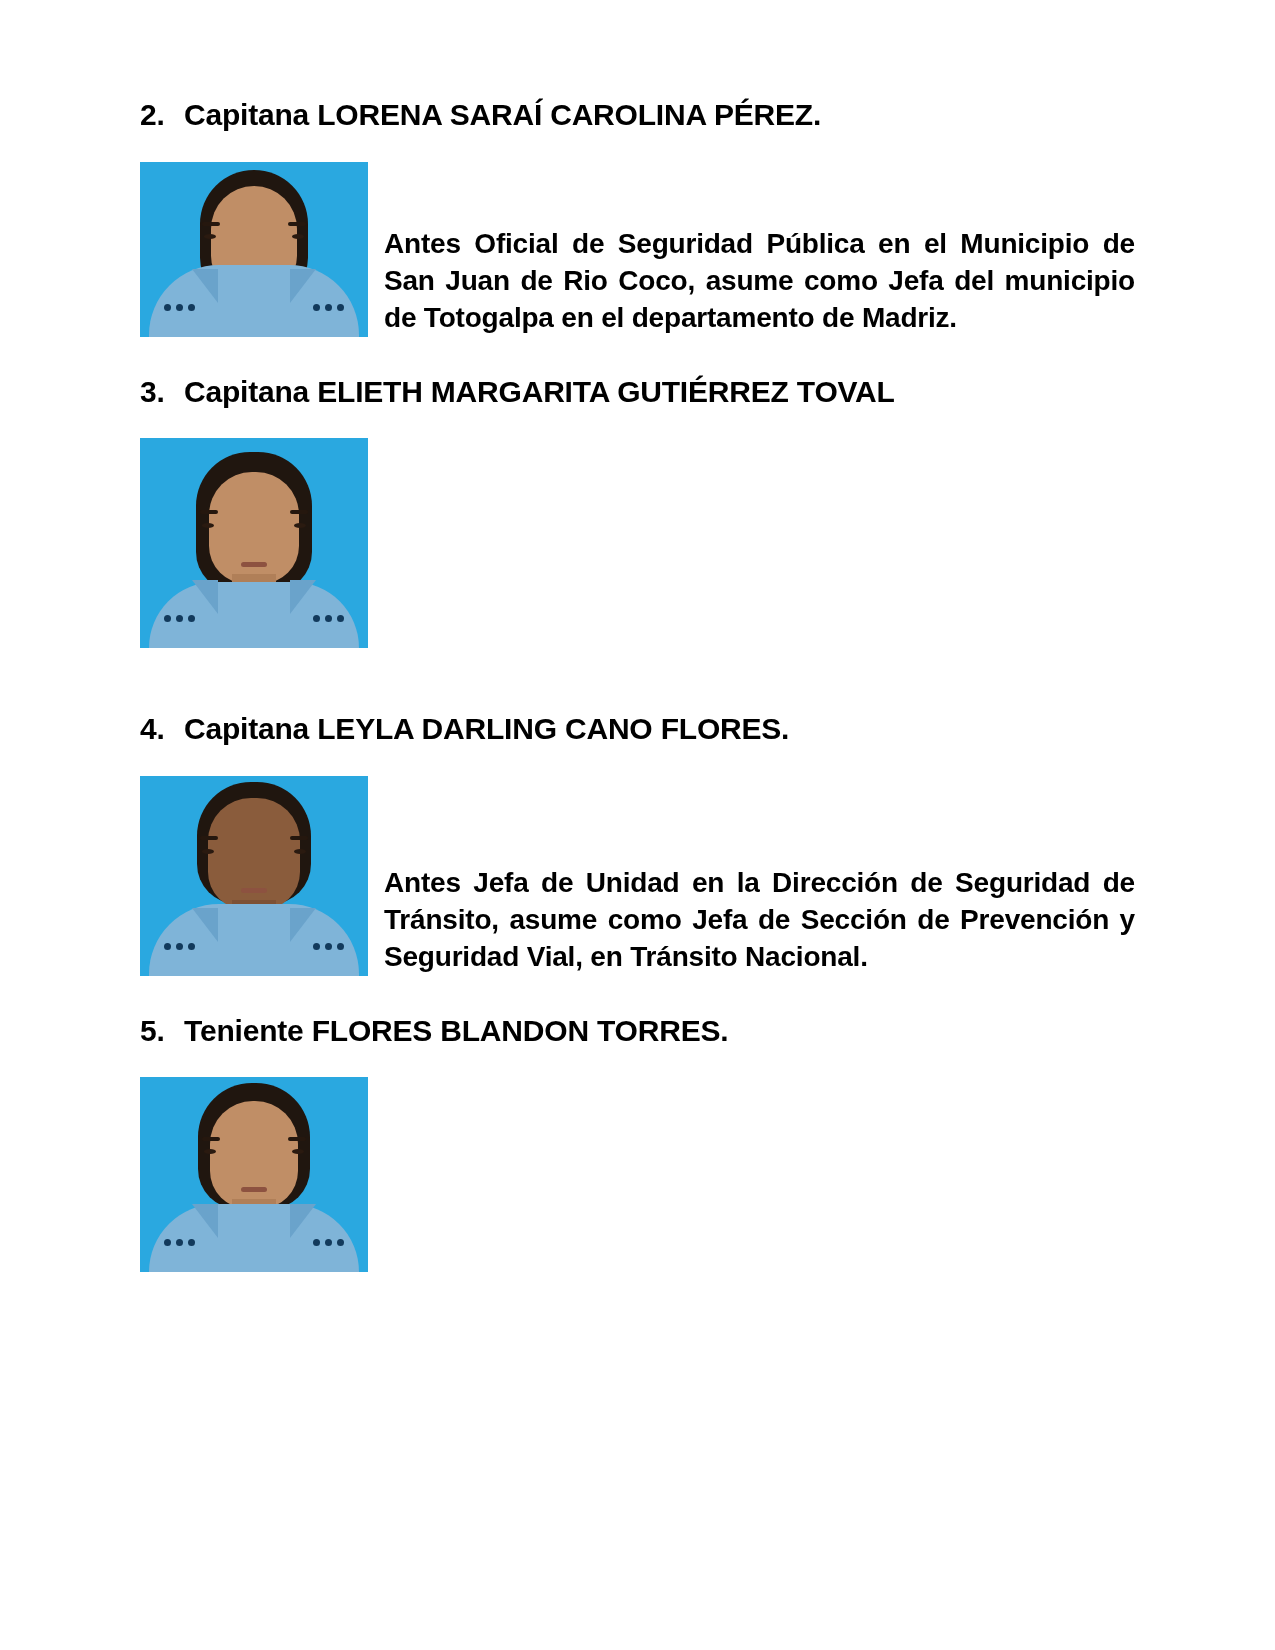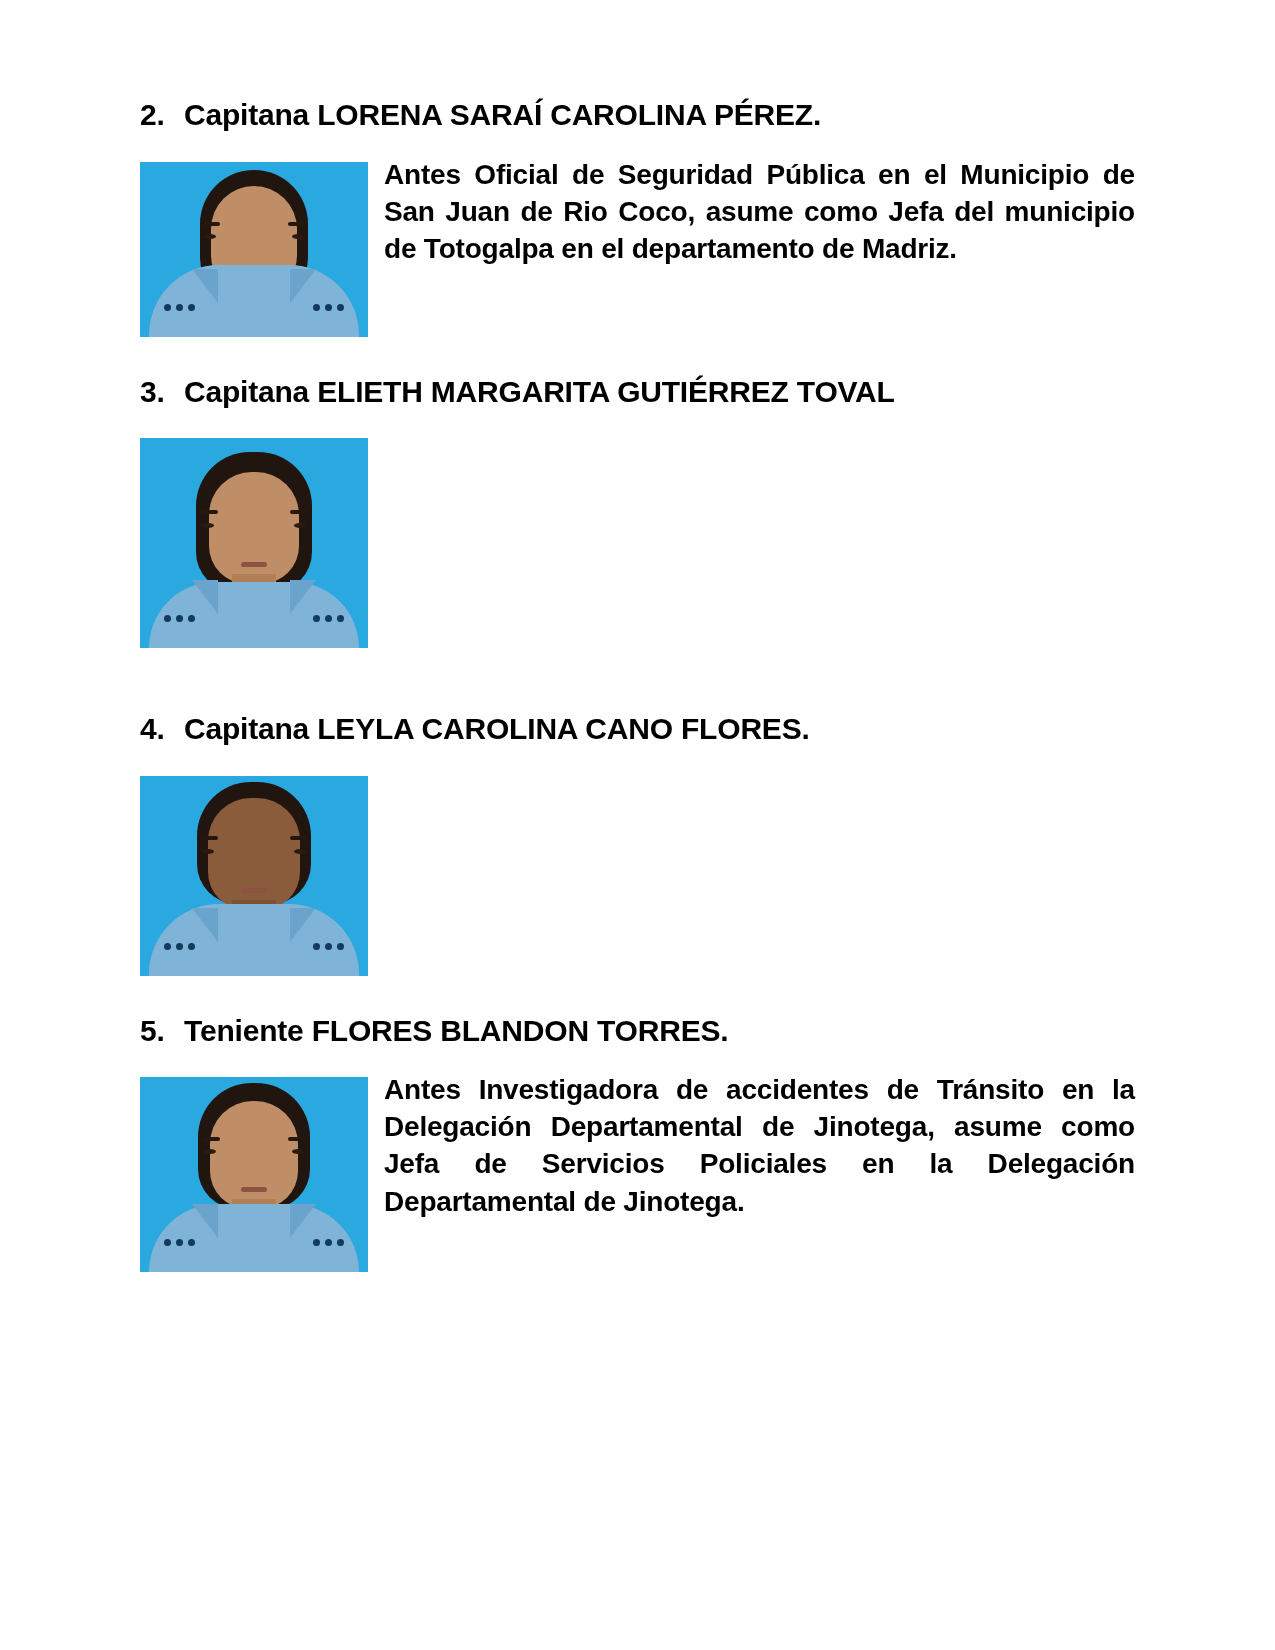--- a/index.html
+++ b/index.html
@@ -35,21 +35,21 @@
   .entry-number {
     width: 44px;
     flex: 0 0 44px;
     text-align: left;
   }
   .entry-title {
     flex: 1 1 auto;
   }
   .entry-body {
     display: flex;
-    align-items: flex-start;
+    align-items: flex-end;
     margin-bottom: 10px;
   }
   .photo {
     flex: 0 0 auto;
     width: 228px;
     height: 175px;
     background: #2aa8e0;
     position: relative;
     overflow: hidden;
     margin-right: 16px;
@@ -233,21 +233,21 @@
           <div class="pip r3"></div>
       </div>
     </div>
   </div>
 
   <div class="spacer-lg"></div>
 
   <div class="entry">
     <div class="entry-heading">
       <span class="entry-number">4.</span>
-      <span class="entry-title">Capitana LEYLA CAROLINA CANO FLORES.</span>
+      <span class="entry-title">Capitana LEYLA DARLING CANO FLORES.</span>
     </div>
     <div class="entry-body">
       <div class="photo tall3">
         <div class="portrait-hair" style="top:6px; width:114px; height:122px;"></div>
         <div class="portrait-face" style="top:22px; width:92px; height:112px; background:#8a5c3c;"></div>
         <div class="brow" style="left:60px; top:60px;"></div>
         <div class="brow" style="right:60px; top:60px;"></div>
         <div class="eye" style="left:62px; top:73px;"></div>
         <div class="eye" style="right:62px; top:73px;"></div>
         <div class="mouth" style="top:112px;"></div>
@@ -255,20 +255,21 @@
         <div class="portrait-shoulders" style="height:72px;"></div>
         <div class="portrait-collar-l"></div>
         <div class="portrait-collar-r"></div>
         <div class="pip l1"></div>
           <div class="pip l2"></div>
           <div class="pip l3"></div>
         <div class="pip r1"></div>
           <div class="pip r2"></div>
           <div class="pip r3"></div>
       </div>
+      <div class="entry-text"> Antes Jefa de Unidad en la Dirección de Seguridad de Tránsito, asume como Jefa de Sección de Prevención y Seguridad Vial, en Tránsito Nacional.</div>
     </div>
   </div>
 
   <div class="spacer-md"></div>
 
   <div class="entry">
     <div class="entry-heading">
       <span class="entry-number">5.</span>
       <span class="entry-title">Teniente FLORES BLANDON TORRES.</span>
     </div>
@@ -285,17 +286,16 @@
         <div class="portrait-shoulders" style="height:68px;"></div>
         <div class="portrait-collar-l"></div>
         <div class="portrait-collar-r"></div>
         <div class="pip l1"></div>
           <div class="pip l2"></div>
           <div class="pip l3"></div>
         <div class="pip r1"></div>
           <div class="pip r2"></div>
           <div class="pip r3"></div>
       </div>
-      <div class="entry-text"> Antes Investigadora de accidentes de Tránsito en la Delegación Departamental de Jinotega, asume como Jefa de Servicios Policiales en la Delegación Departamental de Jinotega.</div>
     </div>
   </div>
 
 </div>
 
 </body></html>

